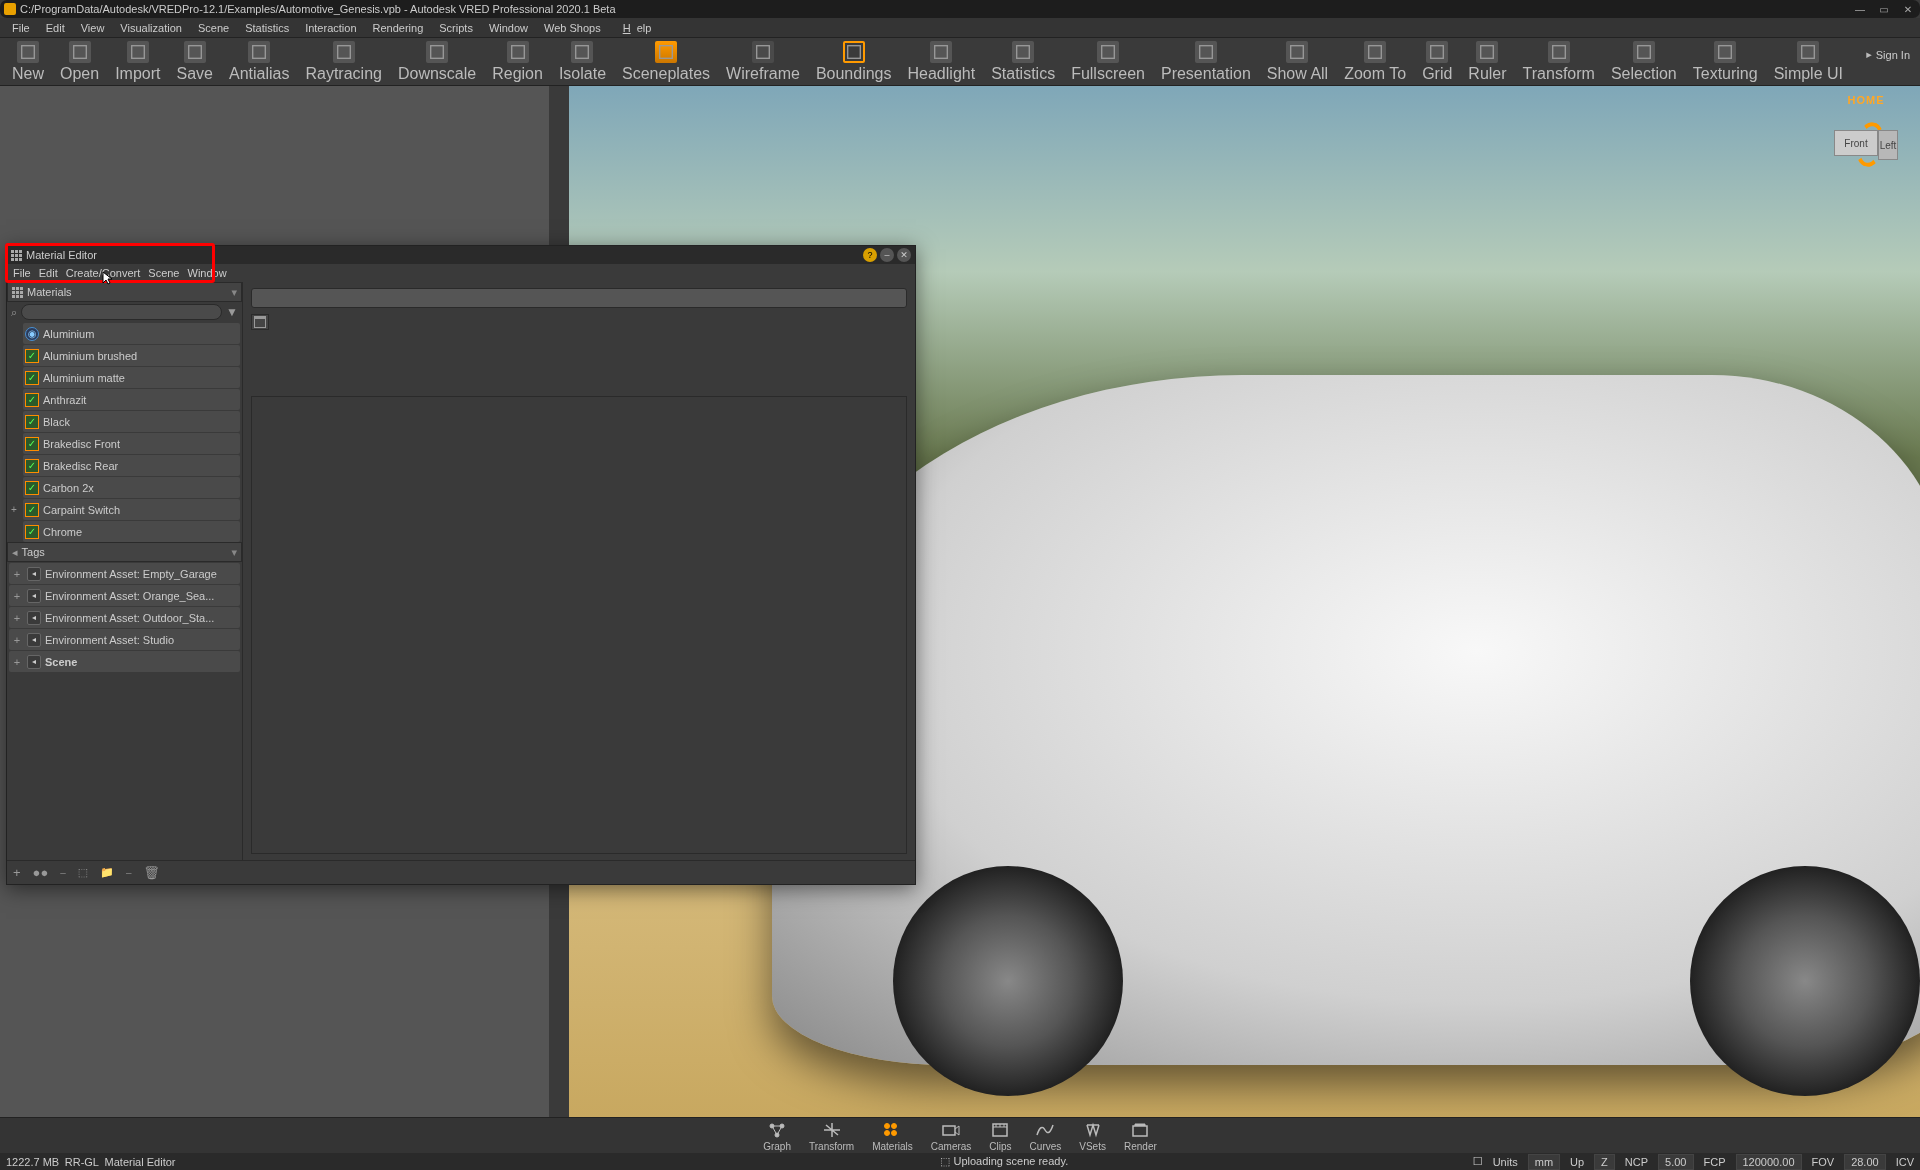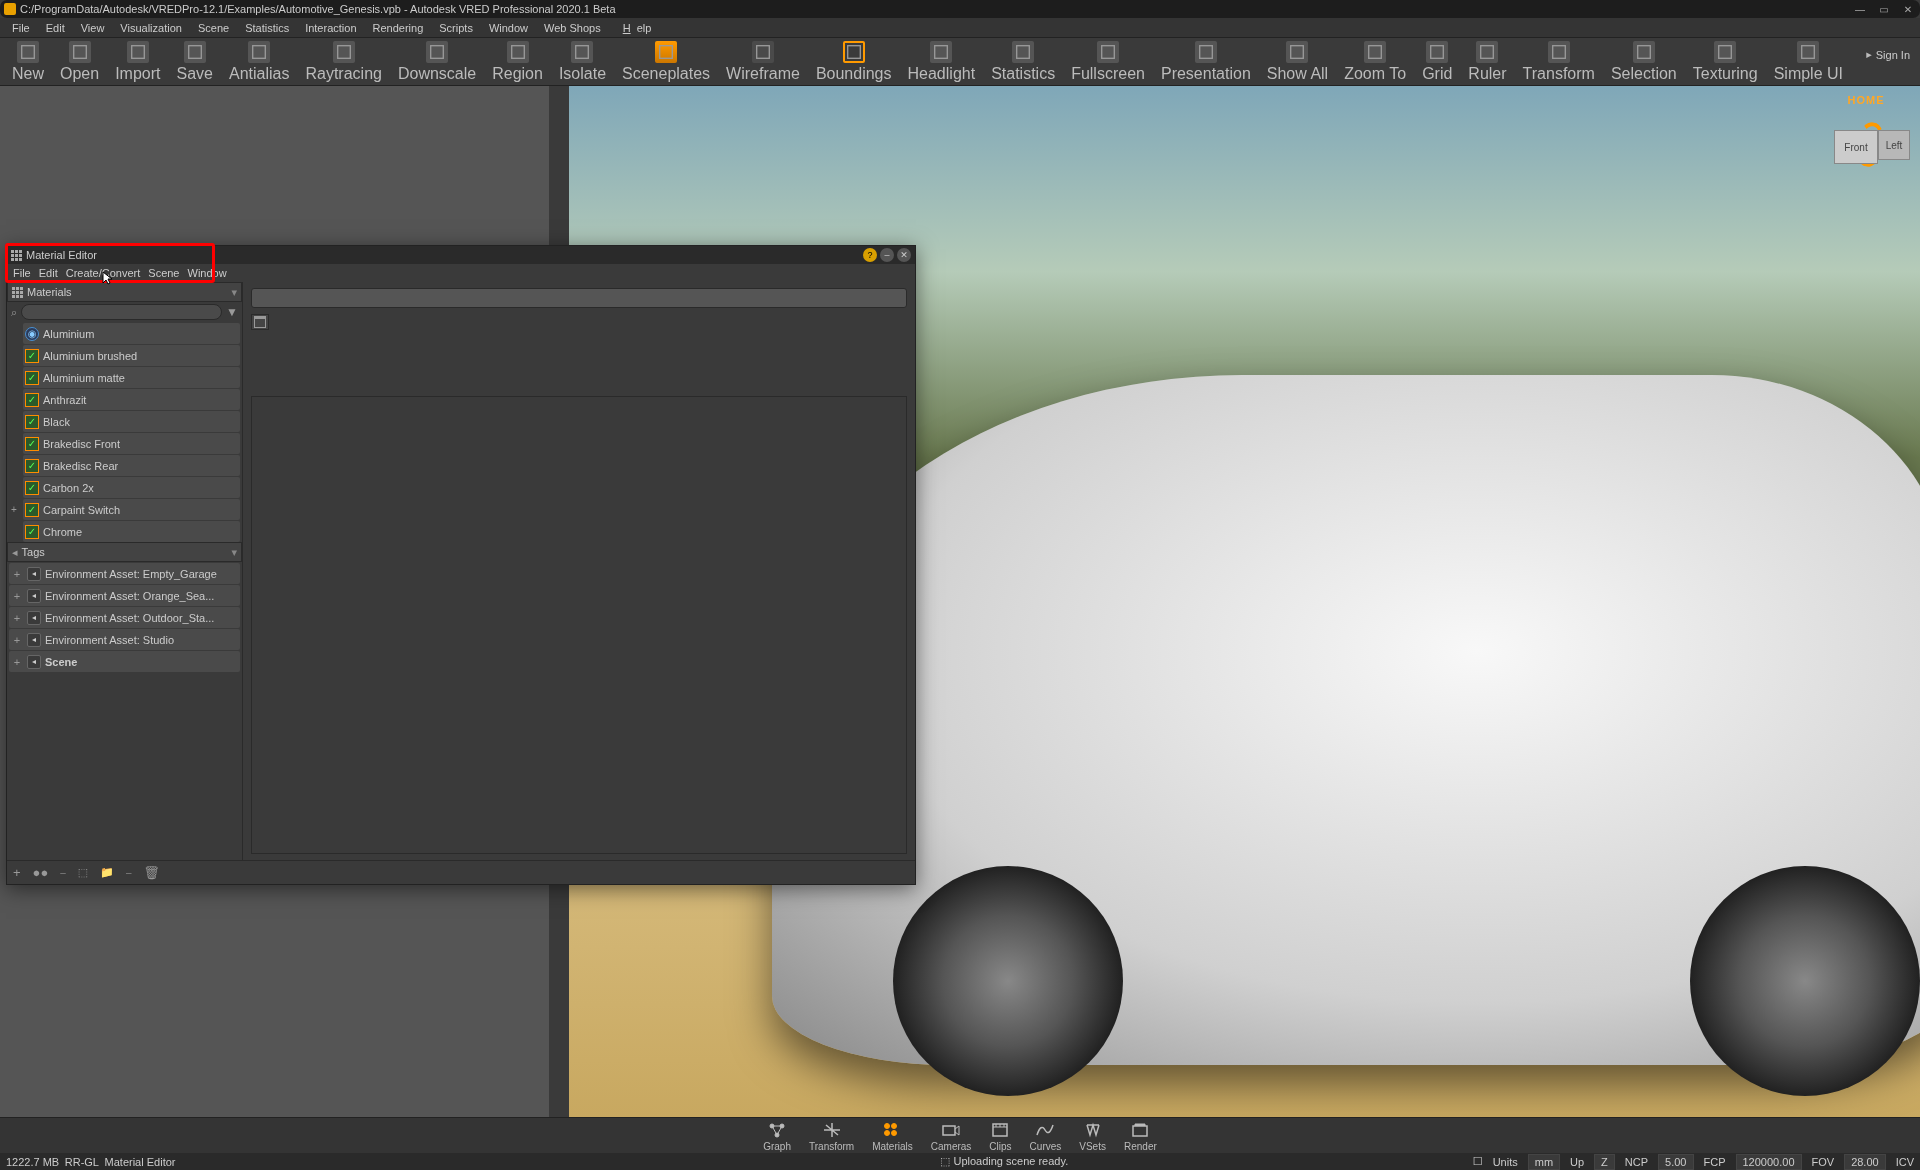--- a/index.html
+++ b/index.html
@@ -32,22 +32,22 @@
 .vp-ground { position:absolute; bottom:0; left:0; right:0; height:55%; background: linear-gradient(180deg, #7a6a55 0%, #c0a56a 30%, #d4b878 60%, #c8a860 100%); }
 .vp-car { position:absolute; left:15%; right:-2%; top:28%; bottom:5%; background: radial-gradient(ellipse at 60% 40%, #f8f8f8, #d0d0d0 60%, #888 100%); border-radius: 40% 20% 15% 15% / 50% 30% 10% 10%; box-shadow: 0 20px 40px rgba(0,0,0,0.5); }
 .vp-wheel { position:absolute; width:230px; height:230px; background: radial-gradient(circle, #888 0%, #555 40%, #222 70%, #111 100%); border-radius:50%; bottom:2%; }
 .vp-wheel.front { left:24%; }
 .vp-wheel.rear { right:0%; }
 
 .navwidget { position: absolute; top: 8px; right: 14px; width: 80px; }
 .navhome { color:#ffa726; font-weight:bold; font-size:11px; text-align:center; letter-spacing:1px; }
 .navcube { margin-top:6px; width:80px; height:55px; position:relative; }
 .navcube .face { position:absolute; display:flex; align-items:center; justify-content:center; font-size:10px; color:#444; background:#ccc; border:1px solid #888; }
-.navcube .front { width:44px; height:34px; left:8px; top:18px; }
-.navcube .left { width:32px; height:30px; left:52px; top:18px; background:#b8b8b8; }
+.navcube .front { width:44px; height:26px; left:8px; top:18px; }
+.navcube .left { width:20px; height:30px; left:52px; top:18px; background:#b8b8b8; }
 .navcube .ring { position:absolute; width:28px; height:45px; left:30px; top:10px; border:4px solid #ff9a00; border-radius:50%; border-left-color:transparent; border-right-color:transparent; transform:rotate(10deg);}
 
 
 .mat-editor { position: absolute; left: 6px; top: 245px; width: 910px; height: 640px; background: #3a3a3a; border: 1px solid #222; box-shadow: 0 4px 20px rgba(0,0,0,0.5); }
 .mat-highlight { position: absolute; left: 5px; top: 243px; width: 210px; height: 40px; border: 3px solid #ff0000; z-index: 10; pointer-events:none; border-radius:3px;}
 .mat-title { height: 18px; background: #2a2a2a; display: flex; align-items: center; padding-left: 4px; gap:4px; }
 .mat-title .grid-i { display:inline-grid; grid-template-columns:repeat(3,3px); grid-template-rows:repeat(3,3px); gap:1px;}
 .mat-title .grid-i span { background:#aaa; }
 .mat-title-ctrl { position:absolute; right:4px; top:2px; display:flex; gap:3px; align-items:center;}
 .mat-title-ctrl span { width:14px; height:14px; border-radius:50%; display:flex; align-items:center; justify-content:center; font-size:9px; cursor:pointer;}

